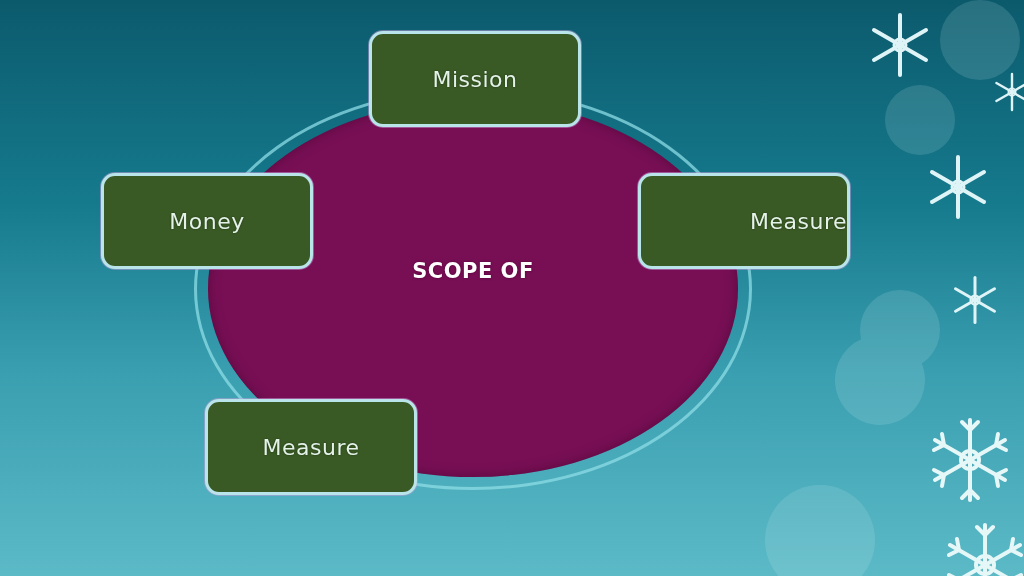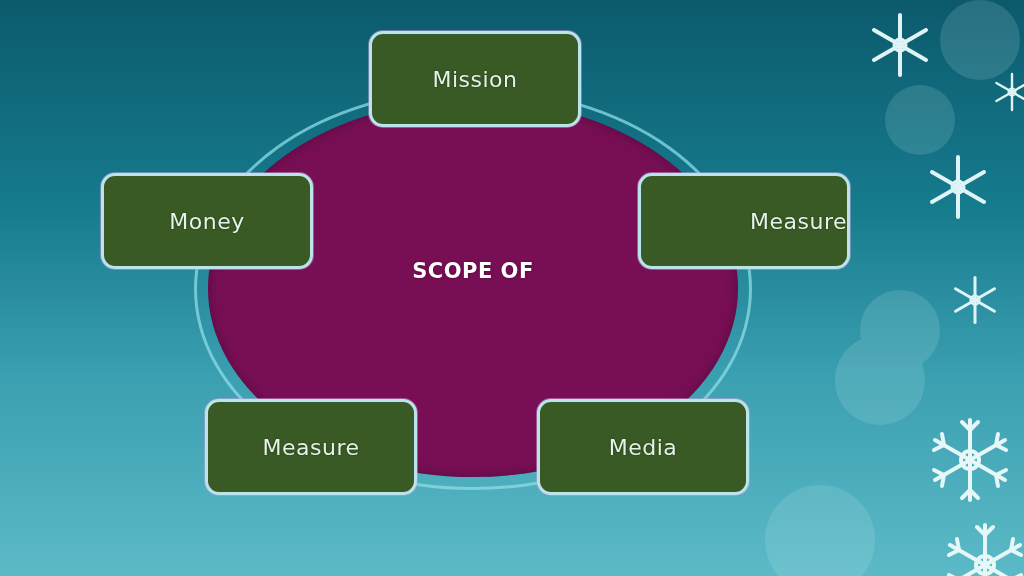--- a/index.html
+++ b/index.html
@@ -83,16 +83,13 @@
   </div>
   <div class="box" id="box-money">
     <span>Money</span>
   </div>
   <div class="box" id="box-measure">
     <span>Measure</span>
   </div>
   <div class="box" id="box-message">
     <span>Measure</span>
   </div>
-  <div class="box" id="box-media">
-    <span>Media</span>
-  </div>
 </div>
 
 </body></html>

